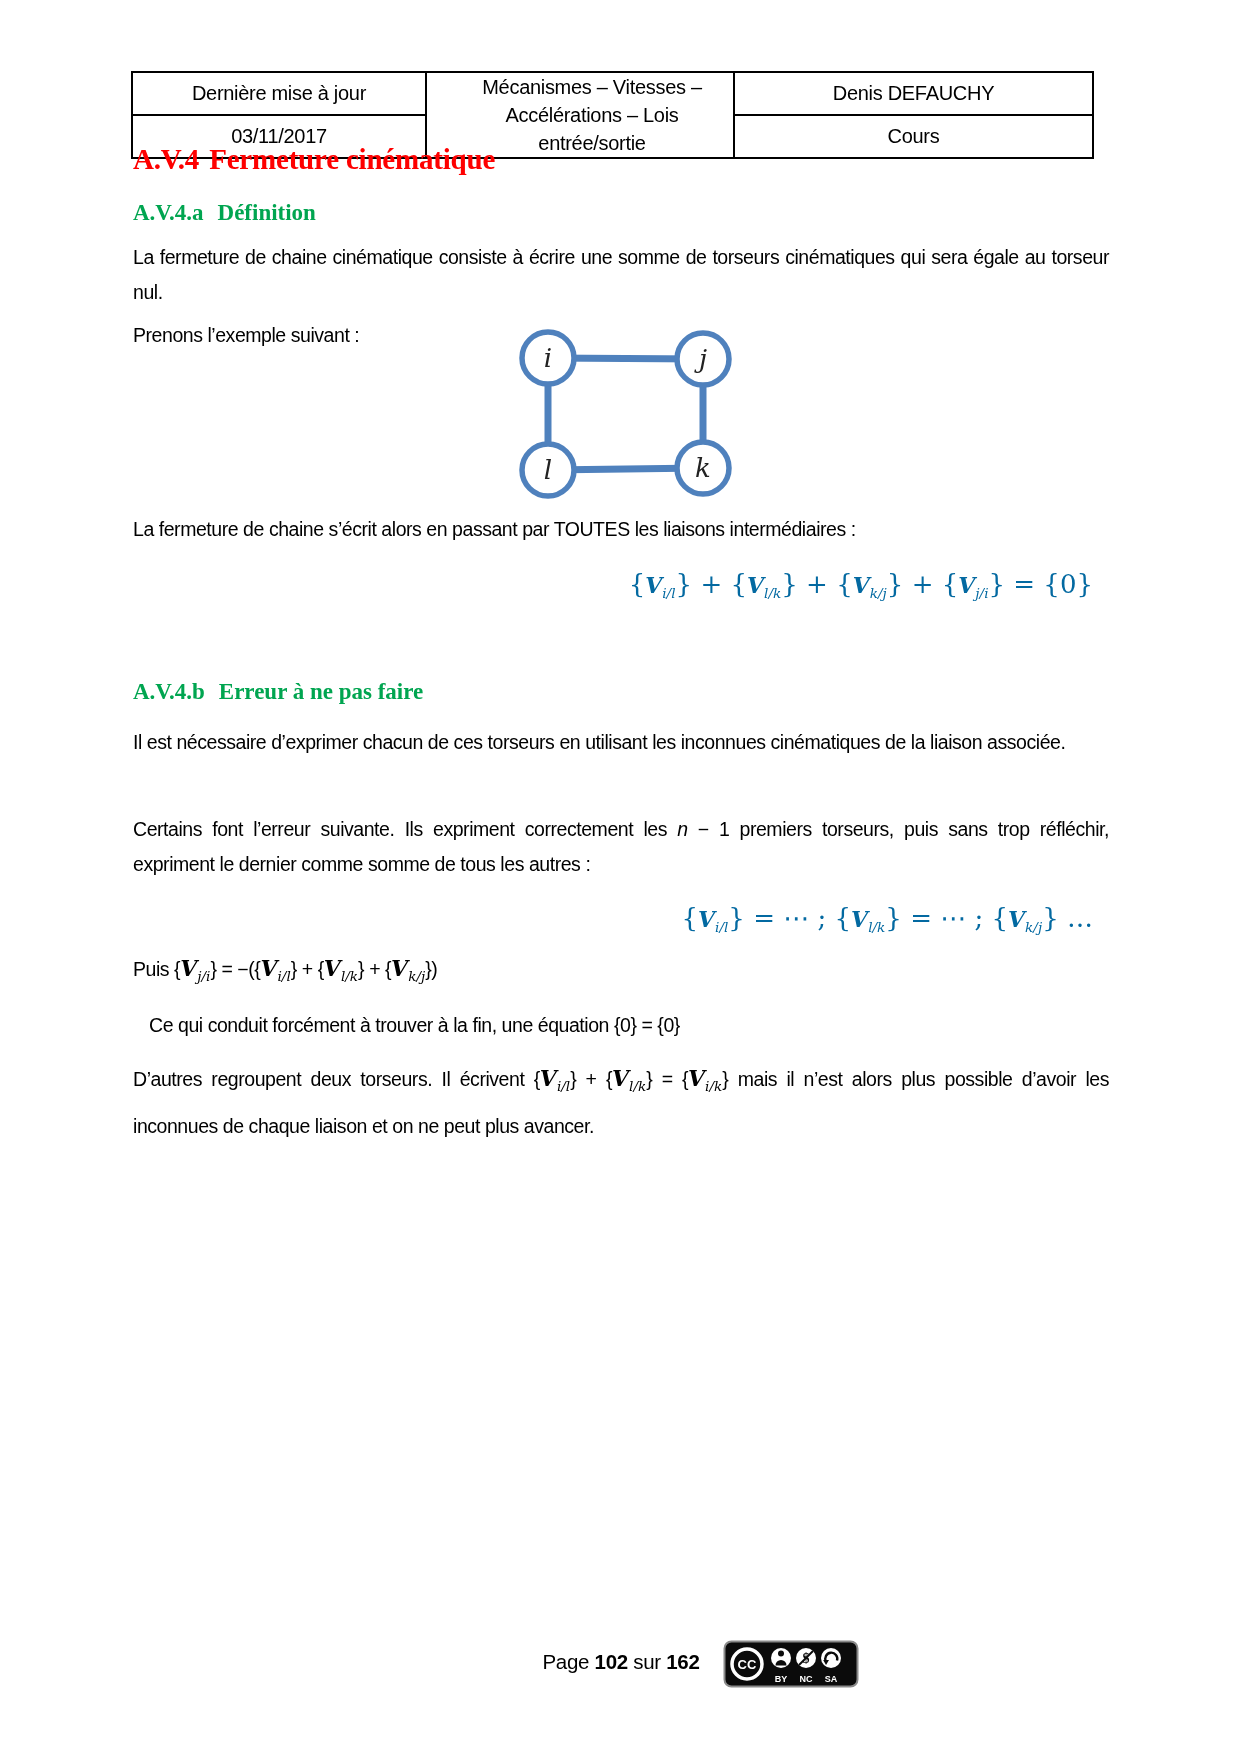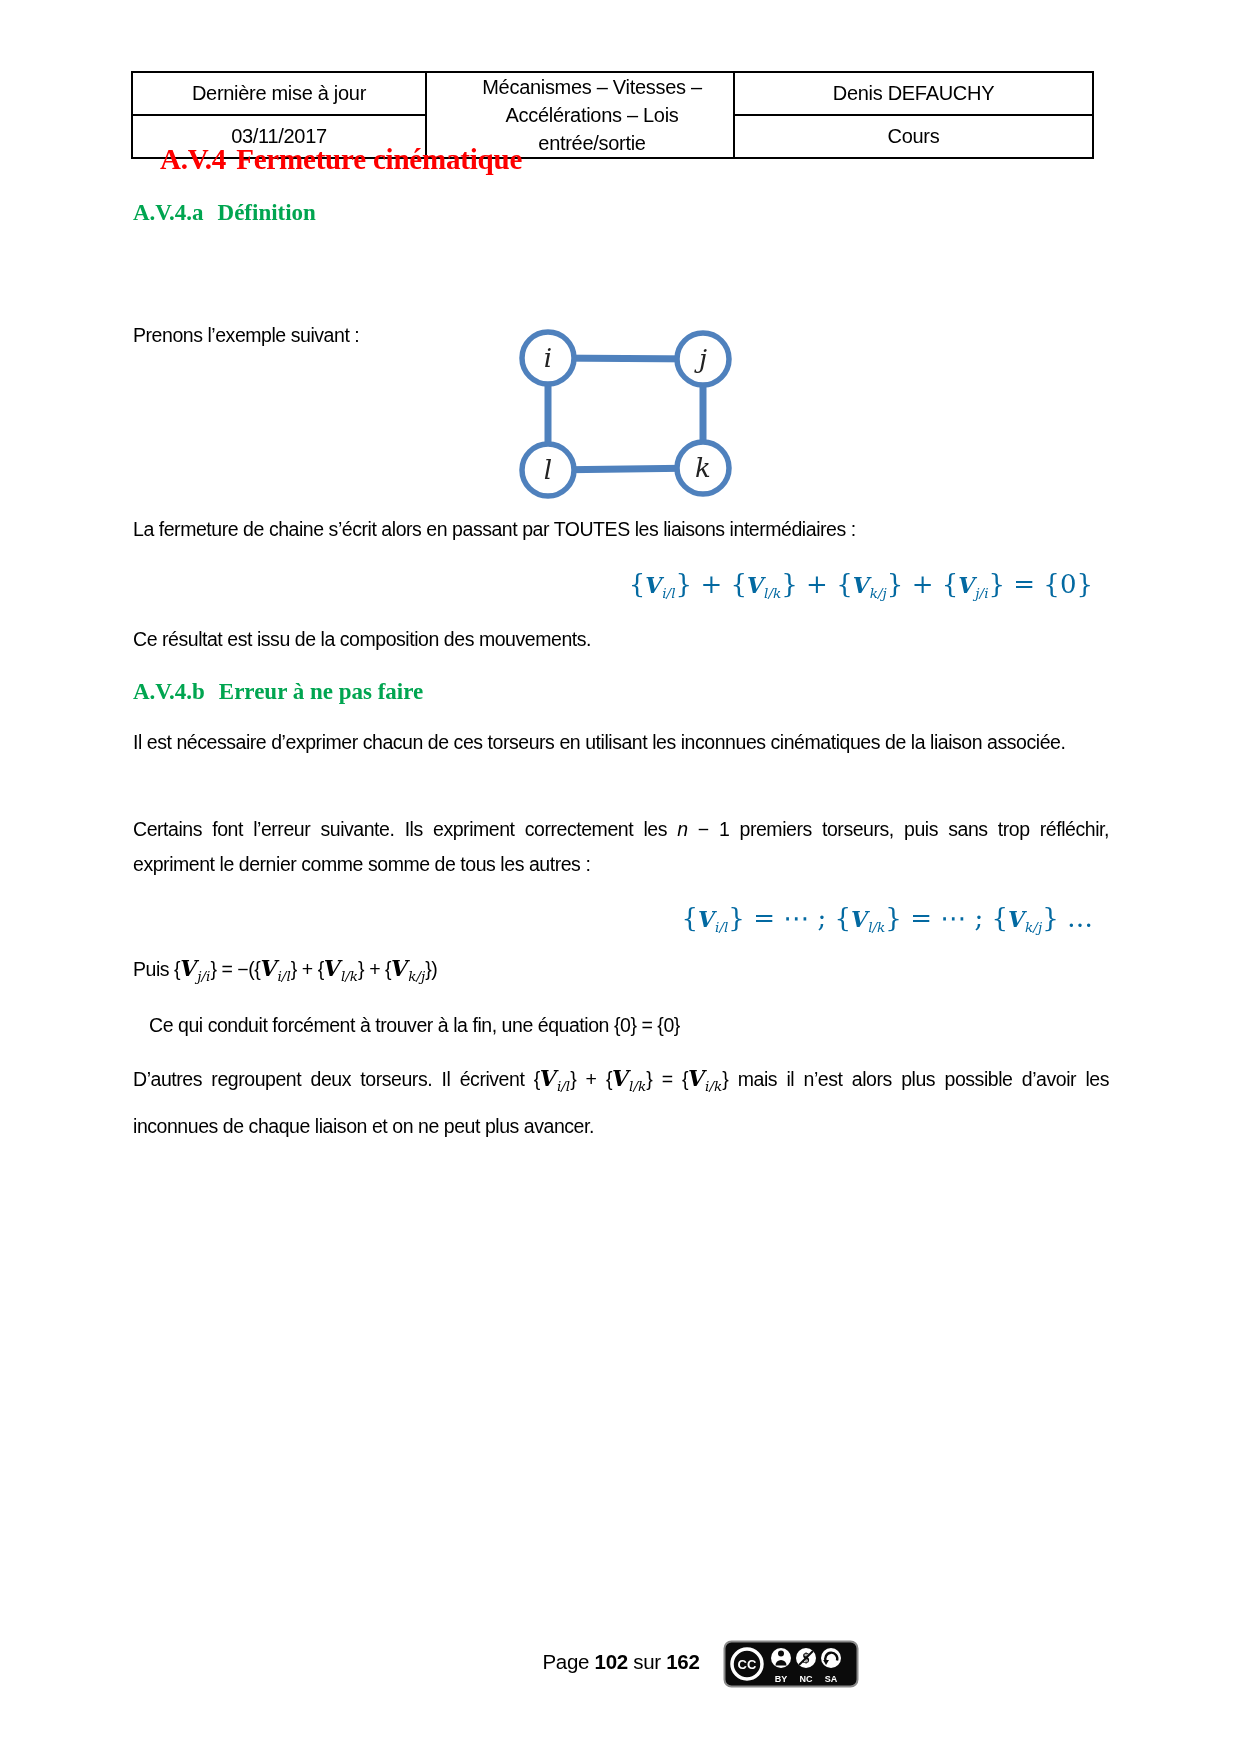--- a/index.html
+++ b/index.html
@@ -25,21 +25,21 @@
     font-family:"Liberation Serif", serif; font-weight:bold;
     font-size:29px; color:#fe0000; letter-spacing:-0.2px;
   }
   .h2 {
     position:absolute; left:133px;
     font-family:"Liberation Serif", serif; font-weight:bold;
     font-size:23px; color:#00a550;
   }
   #h2a { top:200px; }
   #h2b { top:679px; }
-  .h1 .num { margin-right:10px;margin-left:27px; }
+  .h1 .num { margin-right:10px; }
   .h2 .num { margin-right:14px; }
   
   .blk {
     position:absolute; left:133px; width:976px;
     font-size:19.5px; line-height:35px; letter-spacing:-0.45px;
     text-align:justify; color:#000;
   }
   #p1 { top:240px; }
   #p2 { top:318px; width:400px; }
   #p3 { top:512px; }
@@ -104,20 +104,21 @@
     </table>
 
   <div class="h1">
     <span class="num">A.V.4</span><span>Fermeture cinématique</span>
   </div>
 
   <div class="h2" id="h2a">
     <span class="num">A.V.4.a</span><span>Définition</span>
   </div>
 
+  <div class="blk" id="p1">La fermeture de chaine cinématique consiste à écrire une somme de torseurs cinématiques qui sera égale au torseur nul.</div>
   <div class="blk" id="p2">Prenons l’exemple suivant :</div>
 
   <svg class="diagram" width="250" height="180" viewBox="0 0 250 180">
     <g stroke="#4f81bd" stroke-width="7">
       <line x1="43" y1="33" x2="198" y2="34"></line>
       <line x1="43" y1="33" x2="43" y2="145"></line>
       <line x1="198" y1="34" x2="198" y2="143"></line>
       <line x1="43" y1="145" x2="198" y2="143"></line>
     </g>
     <g fill="#ffffff" stroke="#4f81bd" stroke-width="5.5">
@@ -129,21 +130,20 @@
     <g text-anchor="middle" class="node-label">
       <text x="43" y="42">i</text>
       <text x="198" y="43">j</text>
       <text x="43" y="154">l</text>
       <text x="198" y="152">k</text>
     </g>
   </svg>
 
   <div class="blk" id="p3">La fermeture de chaine s’écrit alors en passant par TOUTES les liaisons intermédiaires :</div>
   <div class="fm-block" id="formula1">{<span class="fm-inline"><span class="mv">V</span><sub>i/l</sub></span>} + {<span class="fm-inline"><span class="mv">V</span><sub>l/k</sub></span>} + {<span class="fm-inline"><span class="mv">V</span><sub>k/j</sub></span>} + {<span class="fm-inline"><span class="mv">V</span><sub>j/i</sub></span>} = {0}</div>
-  <div class="blk" id="p4">Ce résultat est issu de la composition des mouvements.</div>
 
   <div class="h2" id="h2b">
     <span class="num">A.V.4.b</span><span>Erreur à ne pas faire</span>
   </div>
 
   <div class="blk" id="p5">Il est nécessaire d’exprimer chacun de ces torseurs en utilisant les inconnues cinématiques de la liaison associée.</div>
   <div class="blk" id="p6">Certains font l’erreur suivante. Ils expriment correctement les <i>n</i> − 1 premiers torseurs, puis sans trop réfléchir, expriment le dernier comme somme de tous les autres :</div>
   <div class="fm-block" id="formula2">{<span class="fm-inline"><span class="mv">V</span><sub>i/l</sub></span>} = ⋯ ; {<span class="fm-inline"><span class="mv">V</span><sub>l/k</sub></span>} = ⋯ ; {<span class="fm-inline"><span class="mv">V</span><sub>k/j</sub></span>} …</div>
   <div class="blk" id="p7">Puis {<span class="fm-inline"><span class="mv">V</span><sub>j/i</sub></span>} = −({<span class="fm-inline"><span class="mv">V</span><sub>i/l</sub></span>} + {<span class="fm-inline"><span class="mv">V</span><sub>l/k</sub></span>} + {<span class="fm-inline"><span class="mv">V</span><sub>k/j</sub></span>})</div>
   <div class="blk" id="p8">Ce qui conduit forcément à trouver à la fin, une équation {0} = {0}</div>

